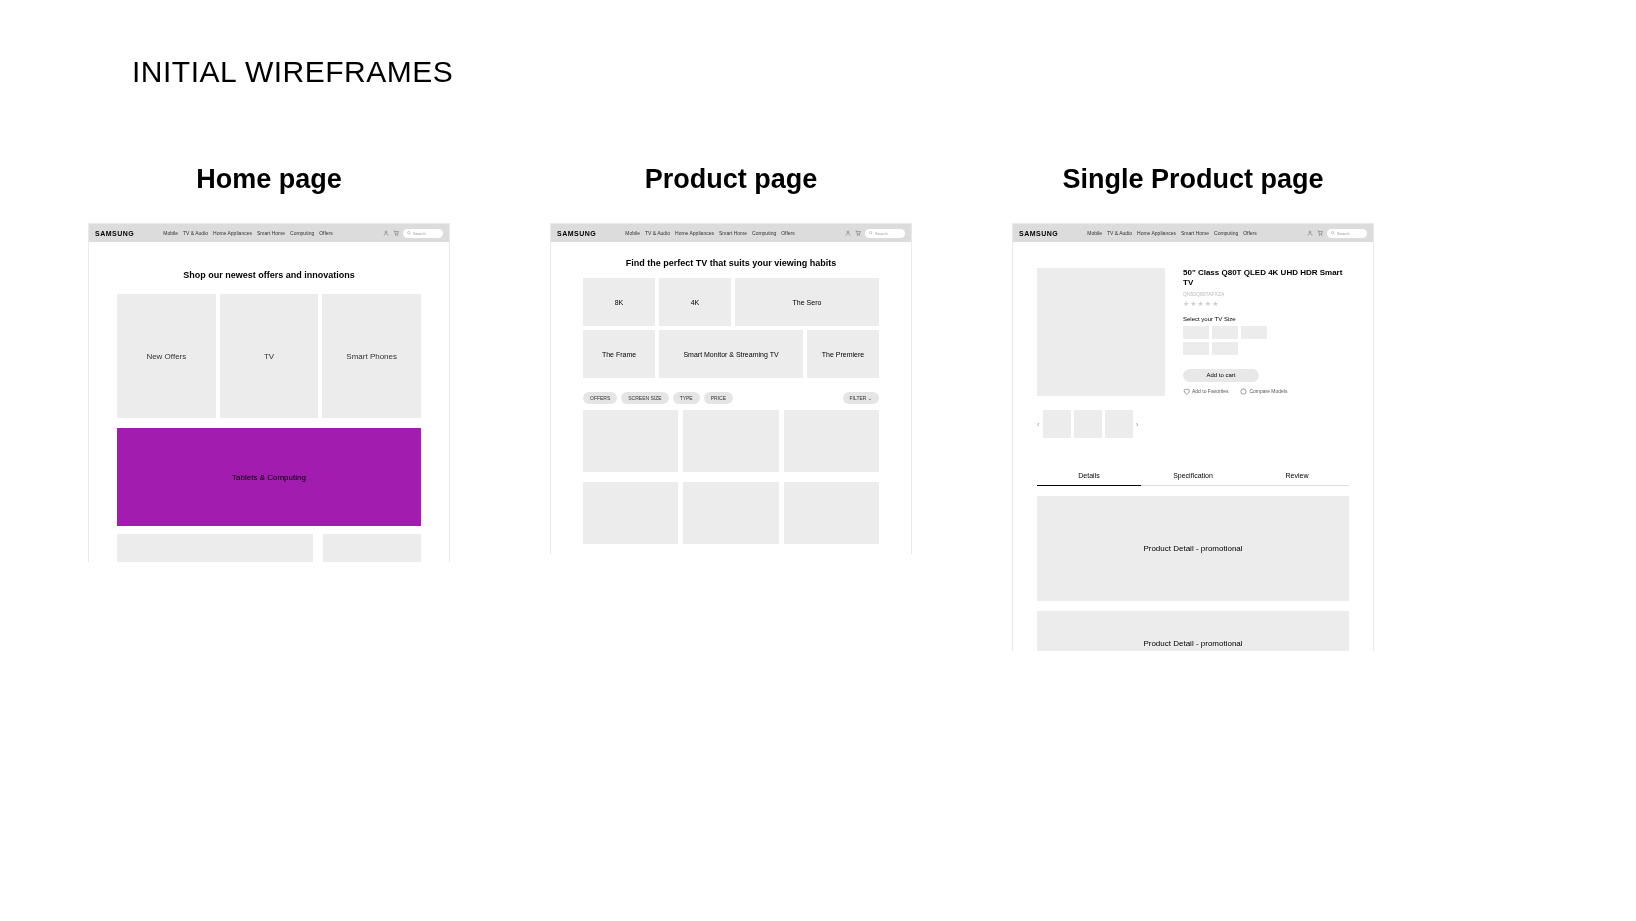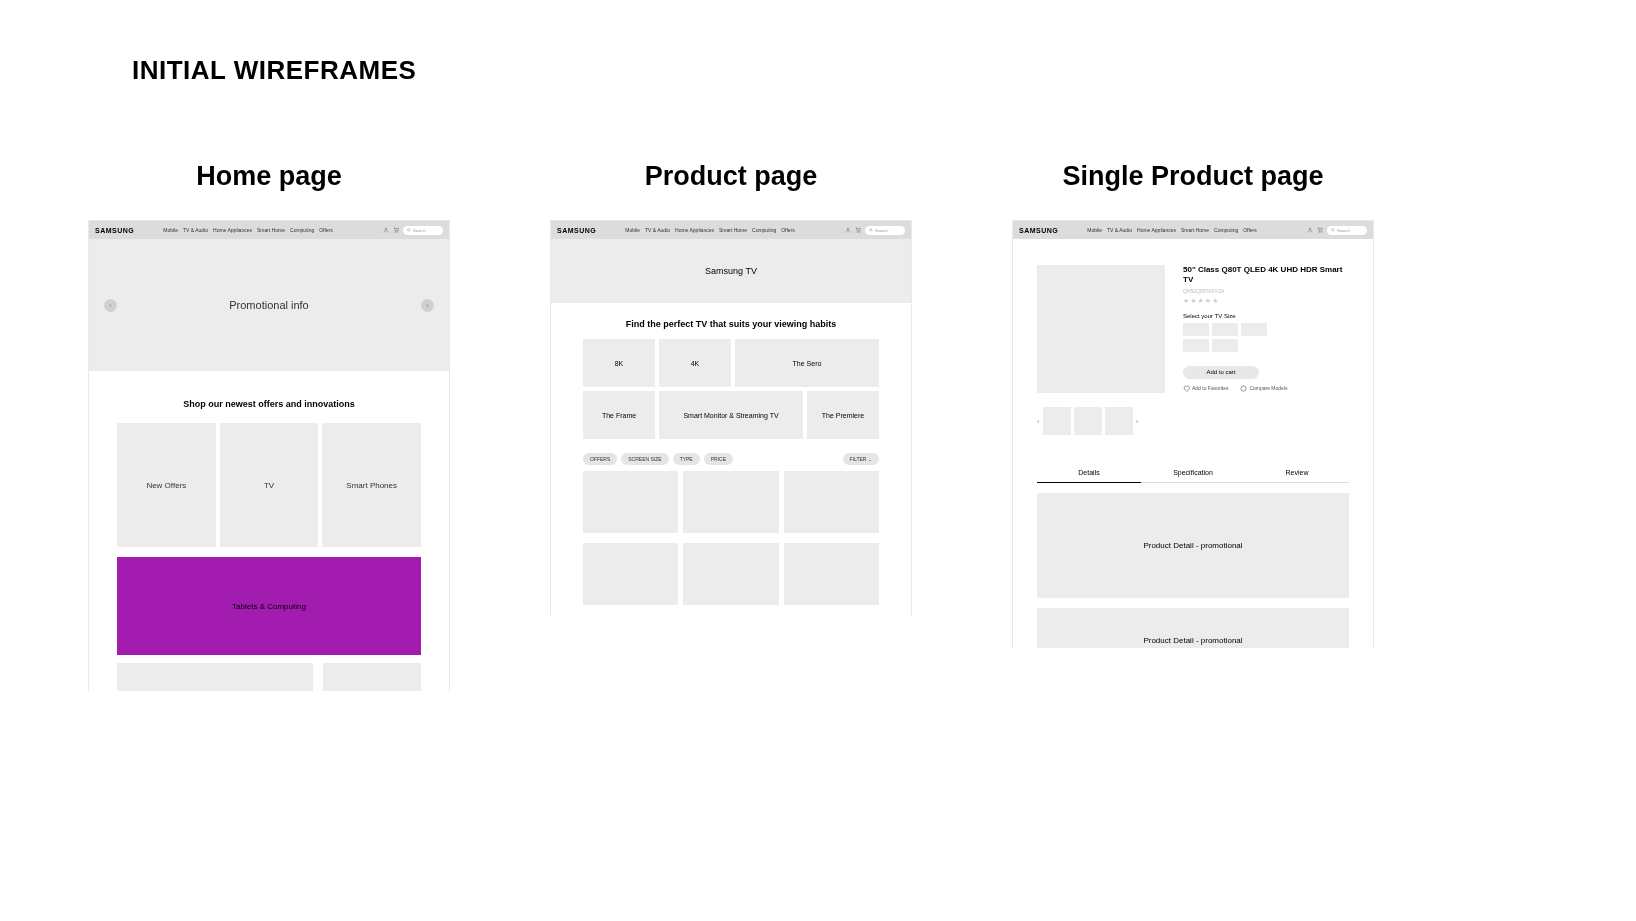--- a/index.html
+++ b/index.html
@@ -1,17 +1,17 @@
 <!DOCTYPE html>
 <html><head>
 <meta charset="utf-8">
 <style>
 * { box-sizing: border-box; margin: 0; padding: 0; }
 body { font-family: Arial, Helvetica, sans-serif; background: #fff; width: 1636px; height: 921px; overflow: hidden; }
-.page-title { font-size: 26px; font-weight: 700; letter-spacing: 0.5px; padding: 55px 0 0 132px; }
+.page-title { font-size: 30px; font-weight: 400; letter-spacing: 0.5px; padding: 55px 0 0 132px; }
 .boards { display: flex; gap: 100px; padding: 75px 88px 0 88px; }
 .col { display: flex; flex-direction: column; align-items: center; }
 .col-title { font-size: 27px; font-weight: 700; margin-bottom: 28px; }
 .frame { width: 362px; background: #fff; border: 1px solid #e9e9e9; border-top-width: 1px; border-bottom: 0; }
 
 .hdr { height: 18px; background: #dcdcdc; display: flex; align-items: center; padding: 0 6px; gap: 5px; }
 .logo { font-size: 7px; font-weight: 900; letter-spacing: 0.5px; }
 .nav { display: flex; gap: 5px; font-size: 5px; color: #333; margin-left: 24px; }
 .hdr-right { margin-left: auto; display: flex; align-items: center; gap: 4px; }
 .icon-dot { width: 6px; height: 6px; }
@@ -96,25 +96,20 @@
             </svg>
           <div class="search">
               <svg viewBox="0 0 24 24" fill="none" stroke="#999" stroke-width="3">
                 <circle cx="10" cy="10" r="7"></circle>
                 <path d="M20 20l-5-5"></path>
               </svg>
               <span>Search</span>
             </div>
         </div>
       </div>
-      <div class="hero">
-        <div class="arrow">‹</div>
-        <div class="hero-text">Promotional info</div>
-        <div class="arrow">›</div>
-      </div>
       <div class="shop-title">Shop our newest offers and innovations</div>
       <div class="grid3">
         <div class="card">New Offers</div>
         <div class="card">TV</div>
         <div class="card">Smart Phones</div>
       </div>
       <div class="card-wide">Tablets &amp; Computing</div>
       <div class="row2">
         <div class="c" style="flex:2"></div>
         <div class="c" style="flex:1"></div>
@@ -147,21 +142,20 @@
             </svg>
           <div class="search">
               <svg viewBox="0 0 24 24" fill="none" stroke="#999" stroke-width="3">
                 <circle cx="10" cy="10" r="7"></circle>
                 <path d="M20 20l-5-5"></path>
               </svg>
               <span>Search</span>
             </div>
         </div>
       </div>
-      <div class="banner">Samsung TV</div>
       <div class="tagline">Find the perfect TV that suits your viewing habits</div>
       <div class="catgrid">
         <div class="crow">
           <div class="ccell" style="flex:1">8K</div>
           <div class="ccell" style="flex:1">4K</div>
           <div class="ccell" style="flex:2">The Sero</div>
         </div>
         <div class="crow">
           <div class="ccell" style="flex:1">The Frame</div>
           <div class="ccell" style="flex:2">Smart Monitor &amp; Streaming TV</div>

